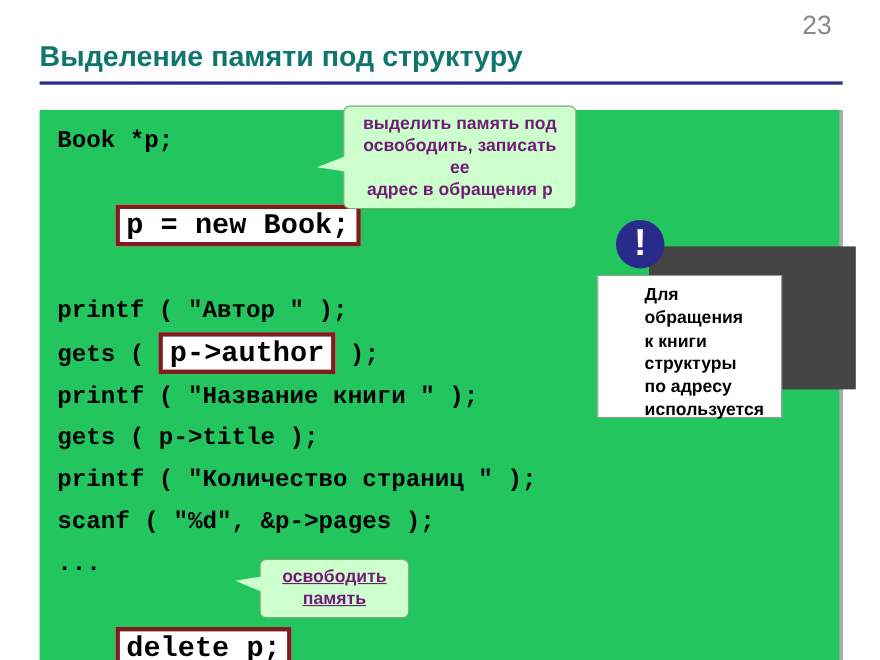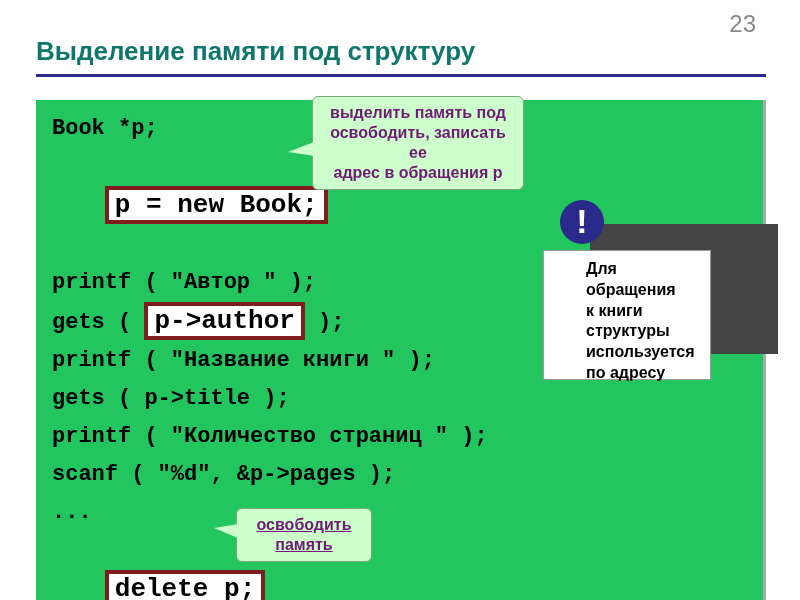--- a/index.html
+++ b/index.html
@@ -144,16 +144,16 @@
 <div class="callout" style="top:508px; left:236px; width:136px;text-decoration:underline;">
   <div>освободить</div>
   <div>память</div>
 </div>
 <div class="callout-tail" style="top:524px; left:214px; border-width:4px 24px 10px 0; border-color:transparent #ccffcc transparent transparent;"></div>
 
 <div class="note-shadow" style="top:224px; left:590px; width:188px; height:130px;"></div>
 <div class="note-box" style="top:214px; left:543px; width:168px; height:130px;margin-top:36px;">
   <div>Для обращения</div>
   <div>к книги структуры</div>
+  <div>по адресу</div>
   <div>используется</div>
-  <div>по адресу</div>
 </div>
 <div class="note-icon" style="top:200px; left:560px;">!</div>
 
 </body></html>

